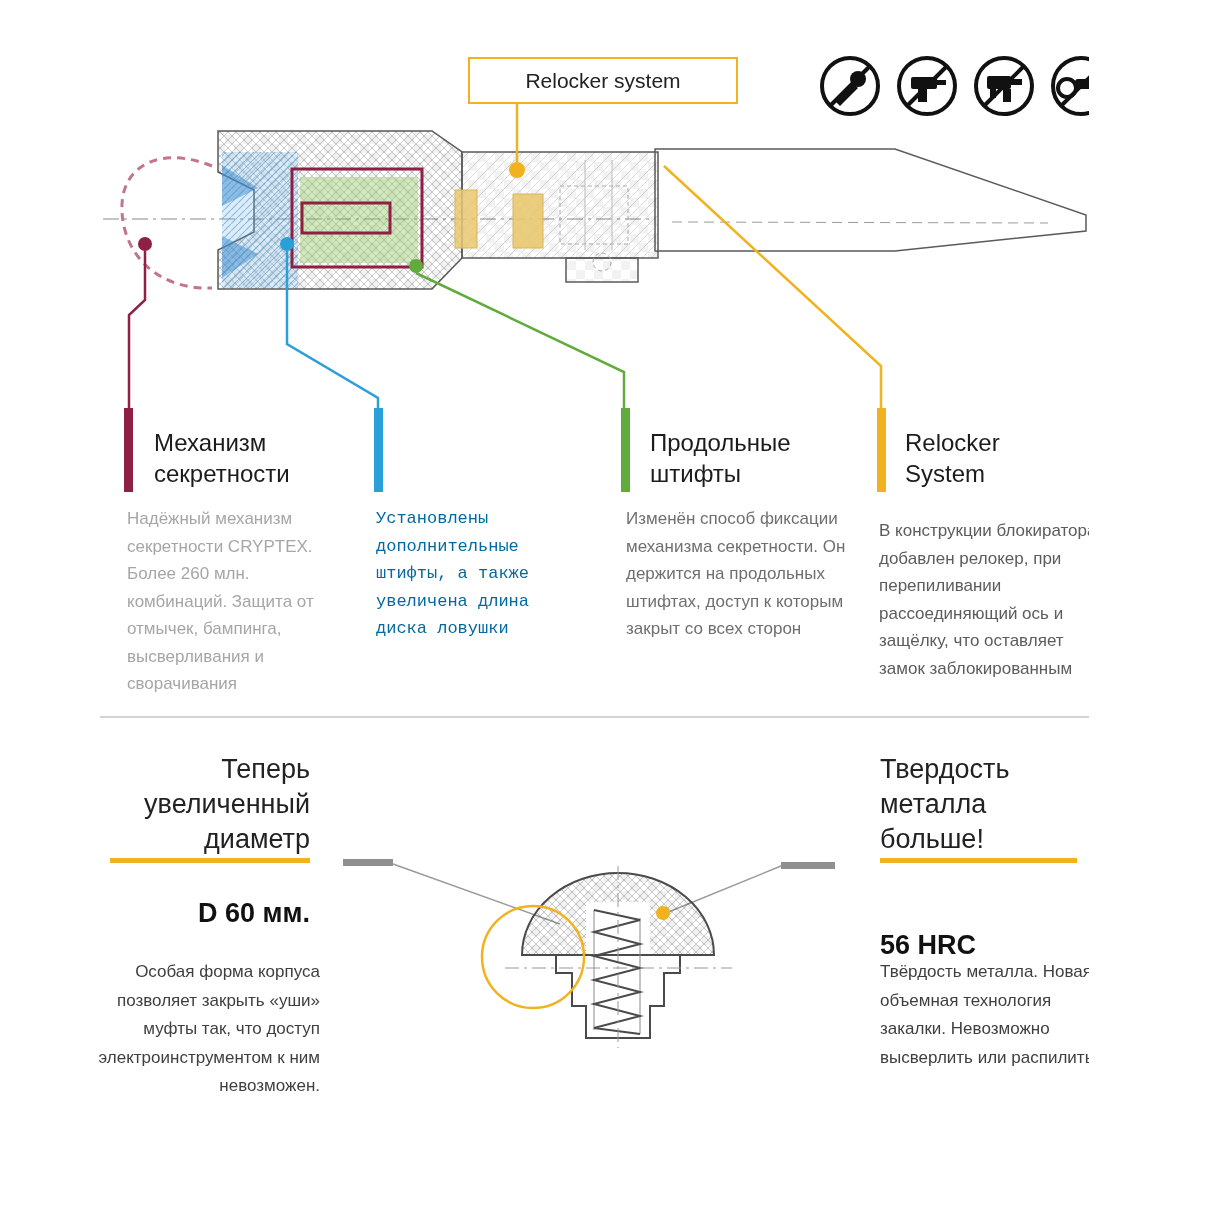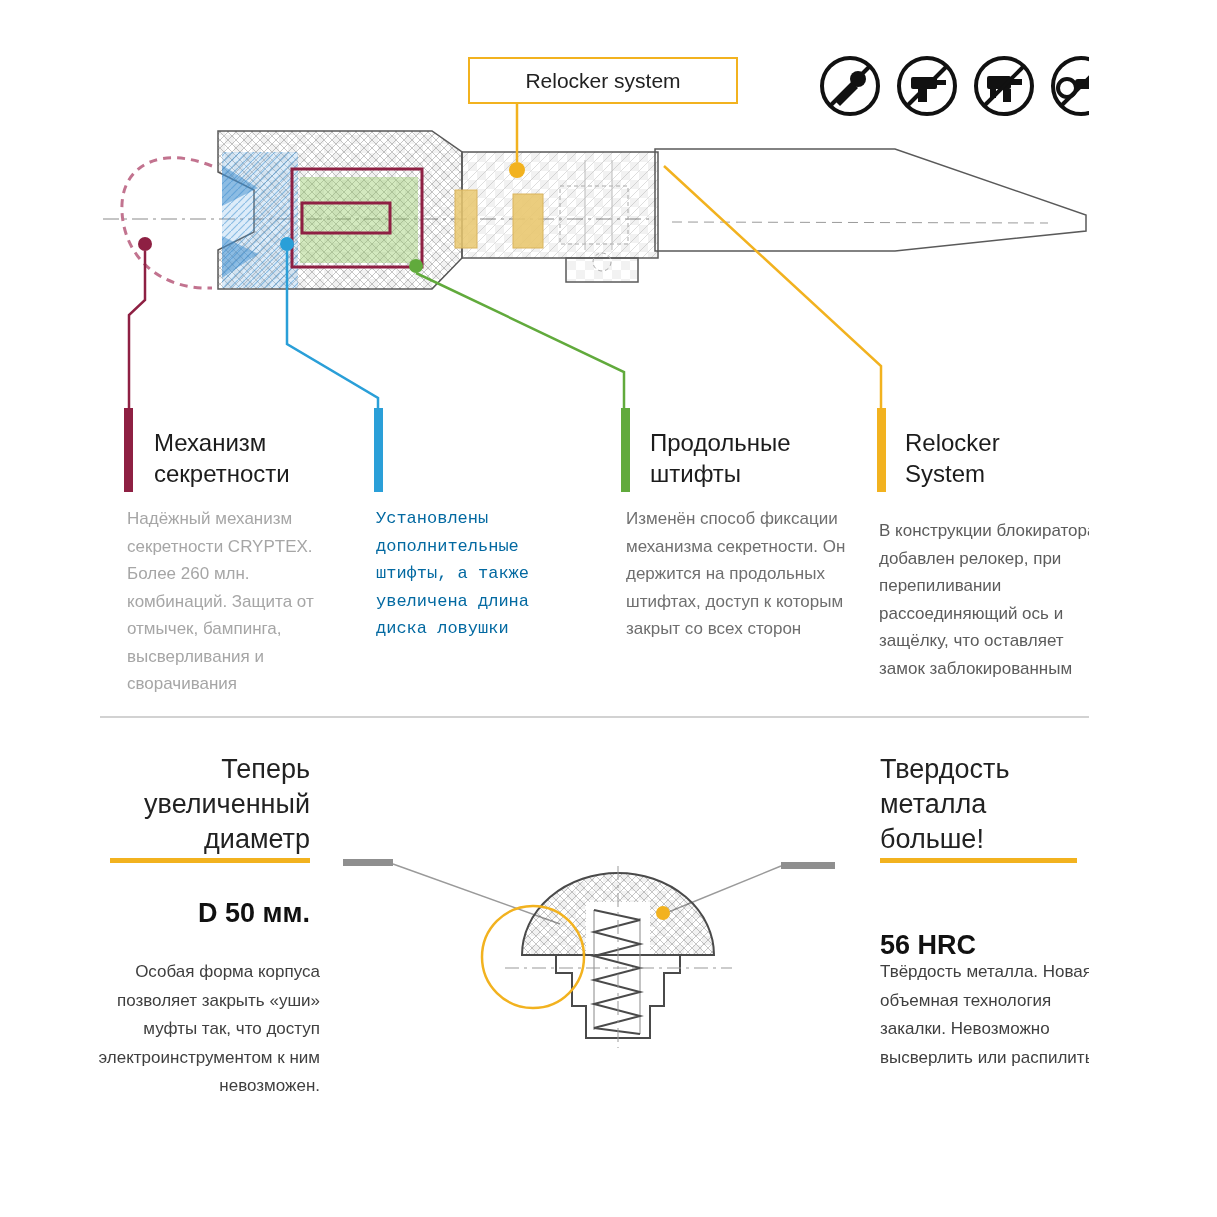--- a/index.html
+++ b/index.html
@@ -198,21 +198,21 @@
 
   <div class="col-body c1">Надёжный механизм секретности CRYPTEX. Более 260 млн. комбинаций. Защита от отмычек, бампинга, высверливания и сворачивания</div>
   <div class="col-body c2">Установлены дополнительные штифты, а также увеличена длина диска ловушки</div>
   <div class="col-body c3">Изменён способ фиксации механизма секретности. Он держится на продольных штифтах, доступ к которым закрыт со всех сторон</div>
   <div class="col-body c4">В конструкции блокиратора добавлен релокер, при перепиливании рассоединяющий ось и защёлку, что оставляет замок заблокированным</div>
 
   <div class="divider"></div>
 
   <div class="bl-title">Теперь увеличенный диаметр</div>
   <div class="bl-underline"></div>
-  <div class="bl-value">D 50 мм.</div>
+  <div class="bl-value">D 60 мм.</div>
   <div class="bl-desc">Особая форма корпуса позволяет закрыть «уши» муфты так, что доступ электроинструментом к ним невозможен.</div>
 
   <div class="br-title">Твердость металла больше!</div>
   <div class="br-underline"></div>
   <div class="br-value">56 HRC</div>
   <div class="br-desc">Твёрдость металла. Новая объемная технология закалки. Невозможно высверлить или распилить.</div>
 
 </div>
 
 </body></html>

